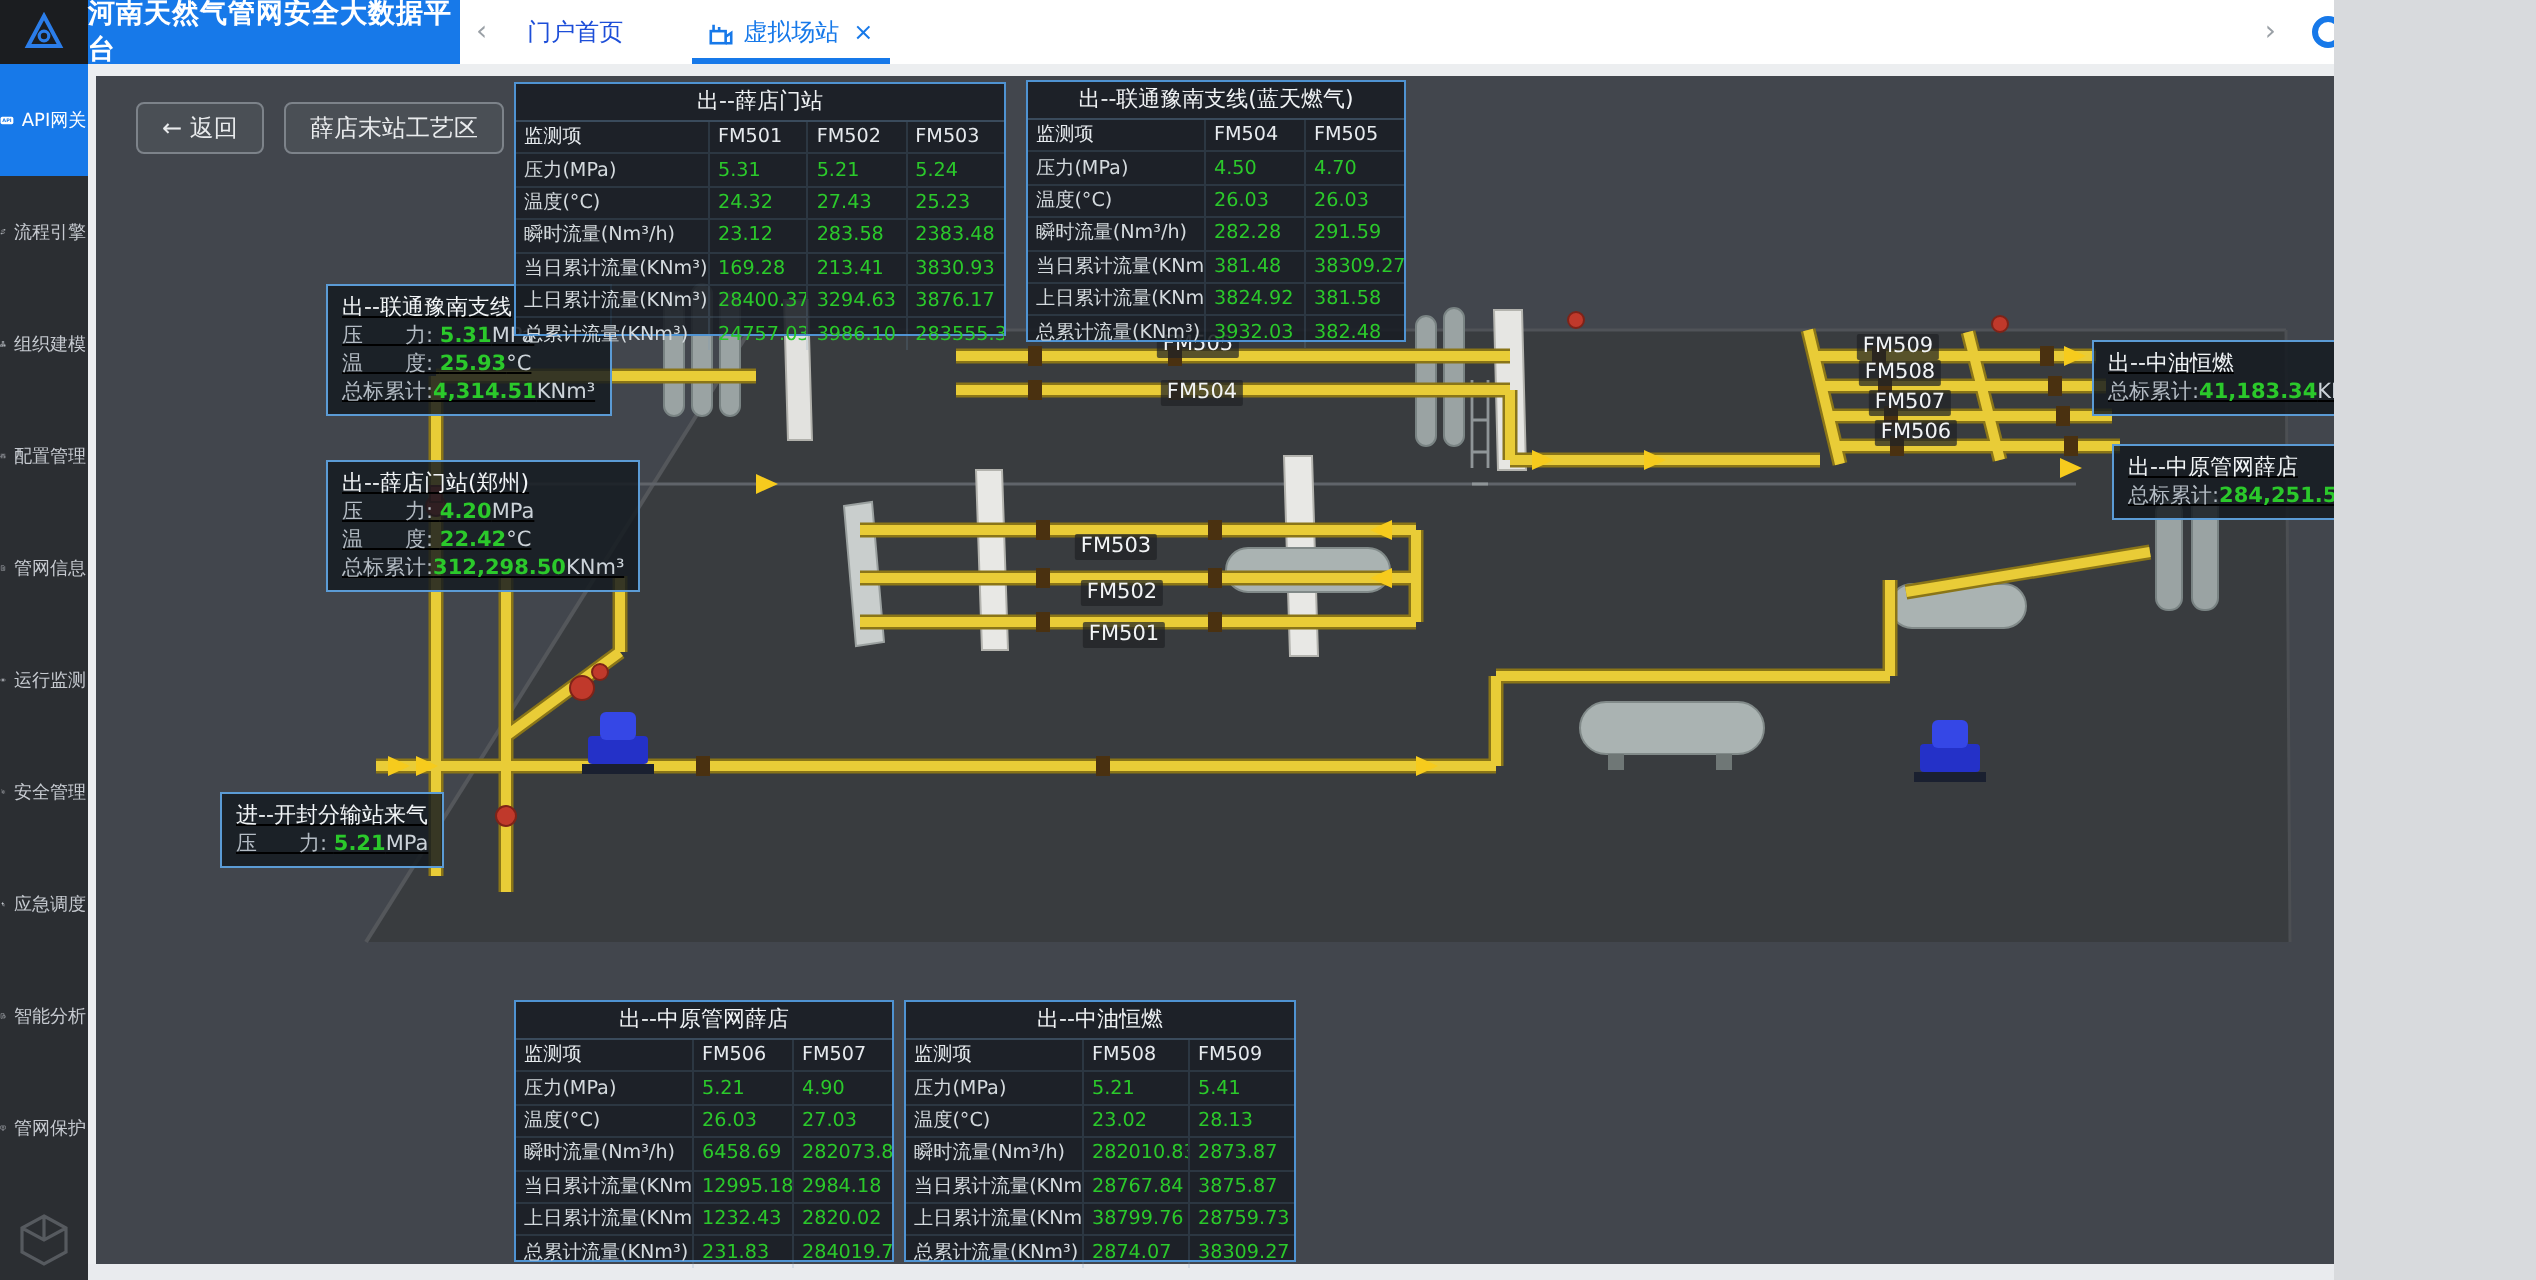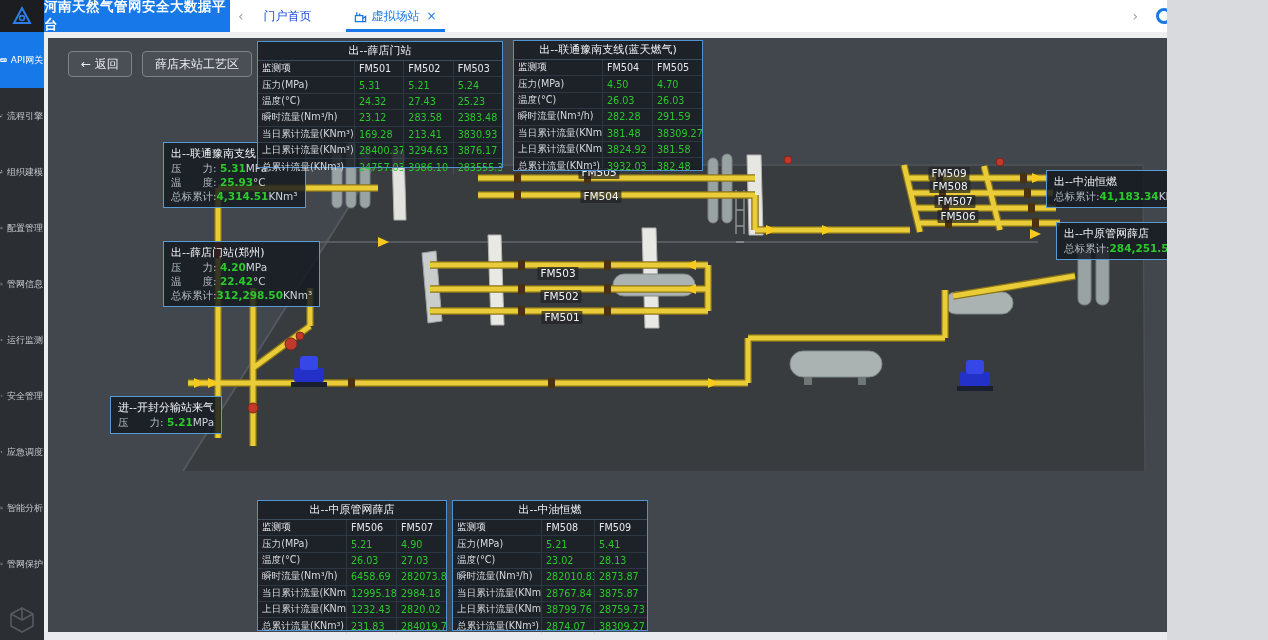--- a/index.html
+++ b/index.html
@@ -62,28 +62,28 @@
   .cols4 .tval{flex:1;}
   .cols3 .tlabel{width:88px;flex:0 0 88px;}
   .cols3 .tval{flex:1;}
   .p1{left:257px;top:41px;width:246px;height:127px;}
   .p2{left:513px;top:40px;width:190px;height:131px;}
   .p3{left:257px;top:500px;width:190px;height:131px;}
   .p4{left:452px;top:500px;width:196px;height:131px;}
 
   
   .tip{position:absolute;background:rgba(20,26,32,.84);border:1px solid #5b9bd5;z-index:9;
-       padding:3px 7px 4px;box-sizing:border-box;white-space:nowrap;}
+       padding:3px 7px 4px;box-sizing:border-box;white-space:nowrap;text-decoration:underline;}
   .tip-title{font-size:11px;color:#f2f5f7;line-height:15px;}
   .tip-line{font-size:10.5px;line-height:14px;}
   .tip-label{color:#b4bcc4;}
   .tip-value{color:#2bc92b;font-weight:bold;}
   .tip-unit{color:#ccd3d9;}
   .t1{left:163px;top:142px;min-width:106px;}
-  .t2{left:163px;top:241px;min-width:117px;}
+  .t2{left:163px;top:230px;min-width:117px;}
   .t3{left:110px;top:396px;min-width:91px;}
   .t4{left:1046px;top:170px;min-width:114px;}
   .t5{left:1056px;top:222px;min-width:123px;}
 
   .bottom-gutter{position:absolute;left:0;top:632px;width:1268px;height:8px;background:#e9ebee;z-index:2;}
 </style>
 </head>
 <body>
 
 <div class="app">

